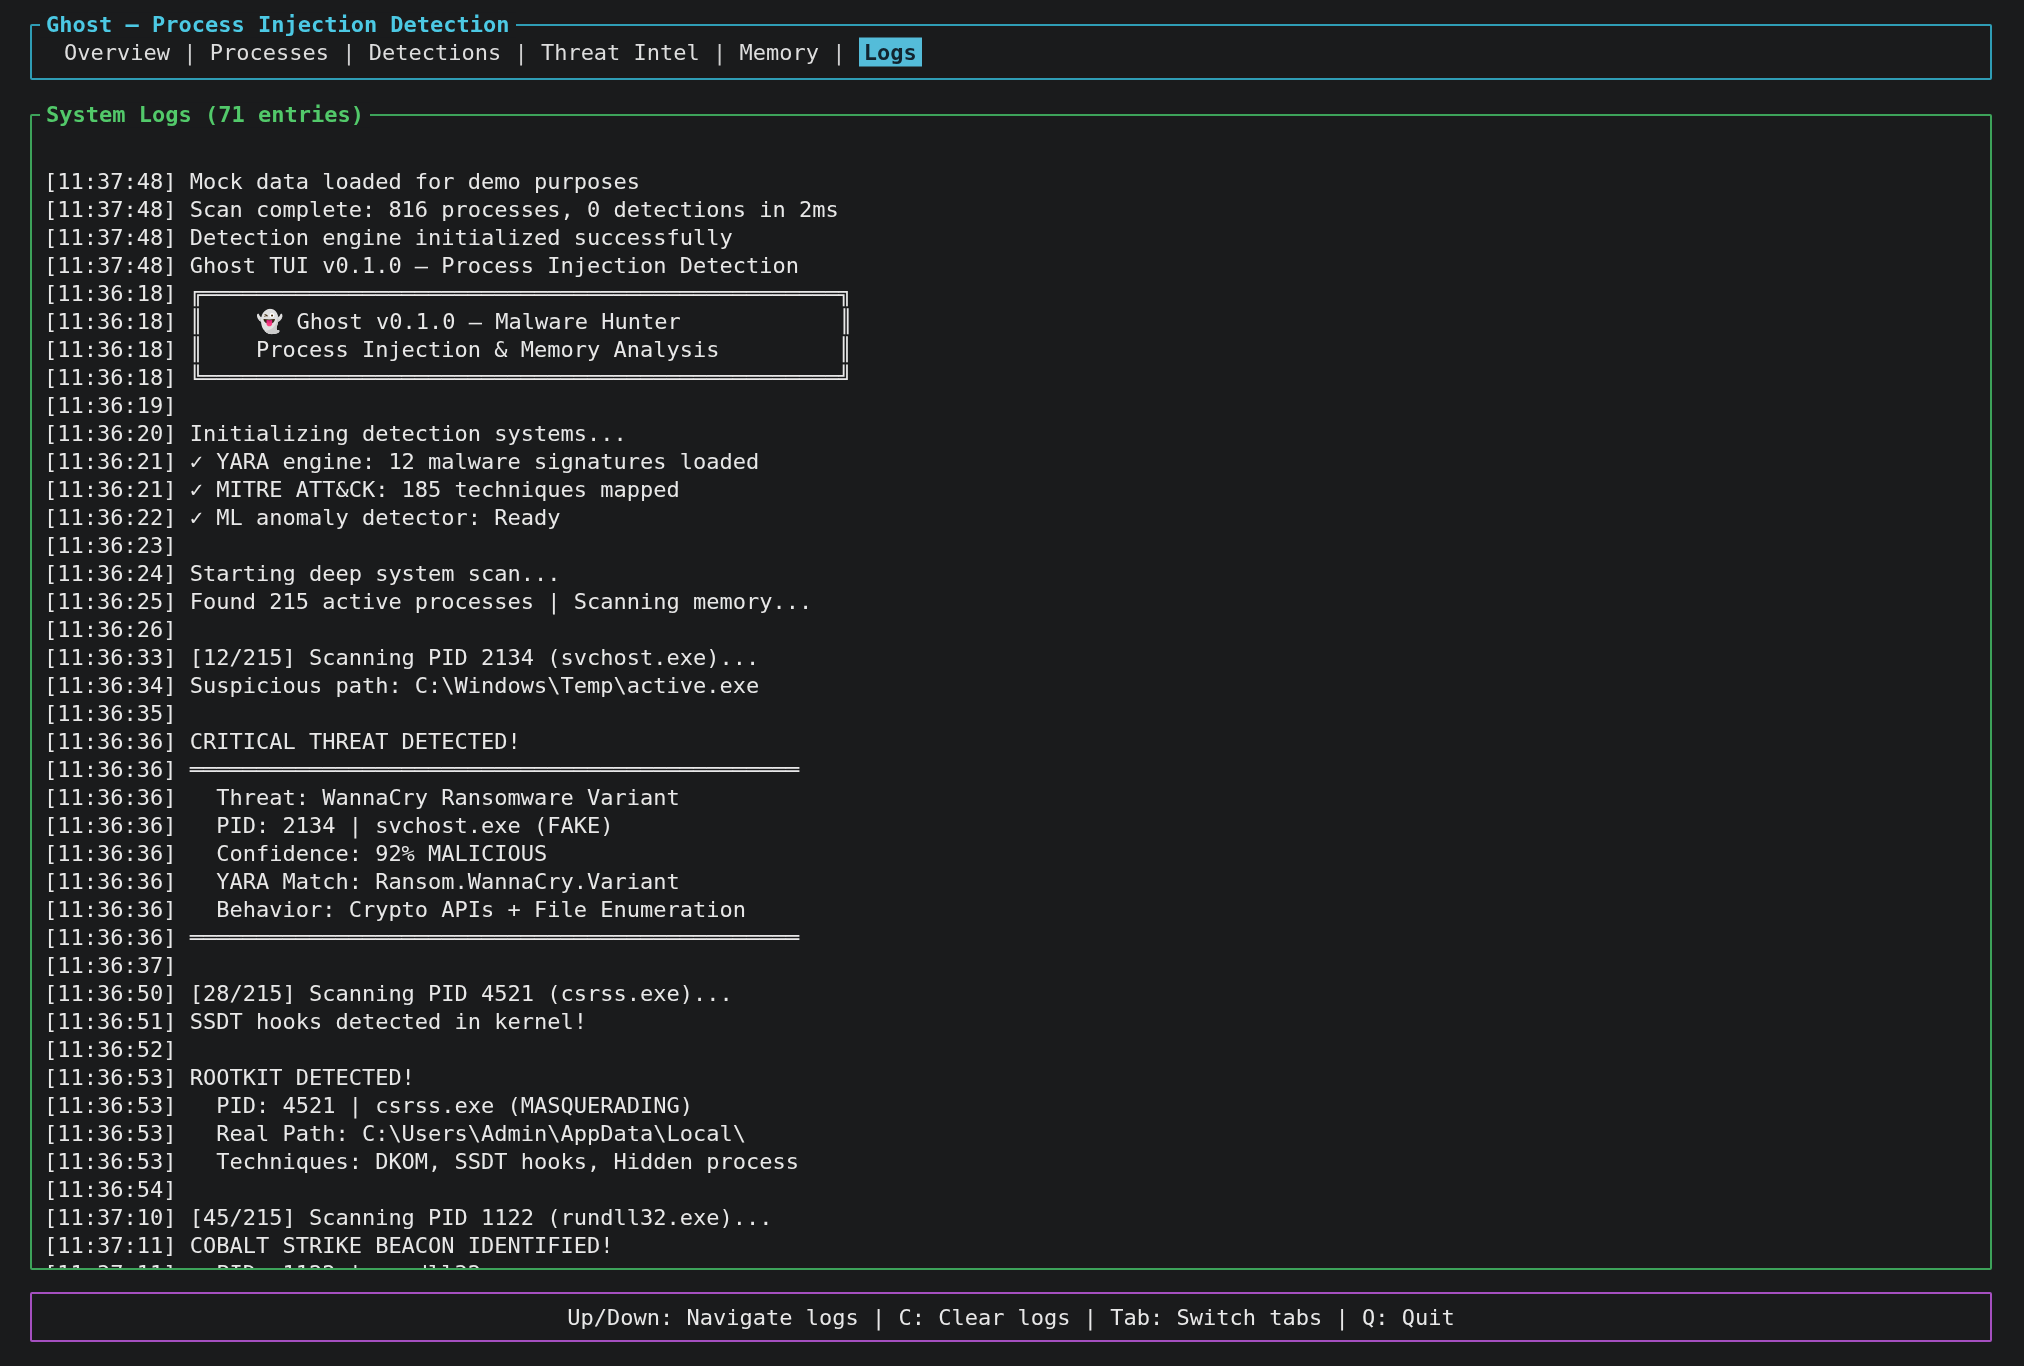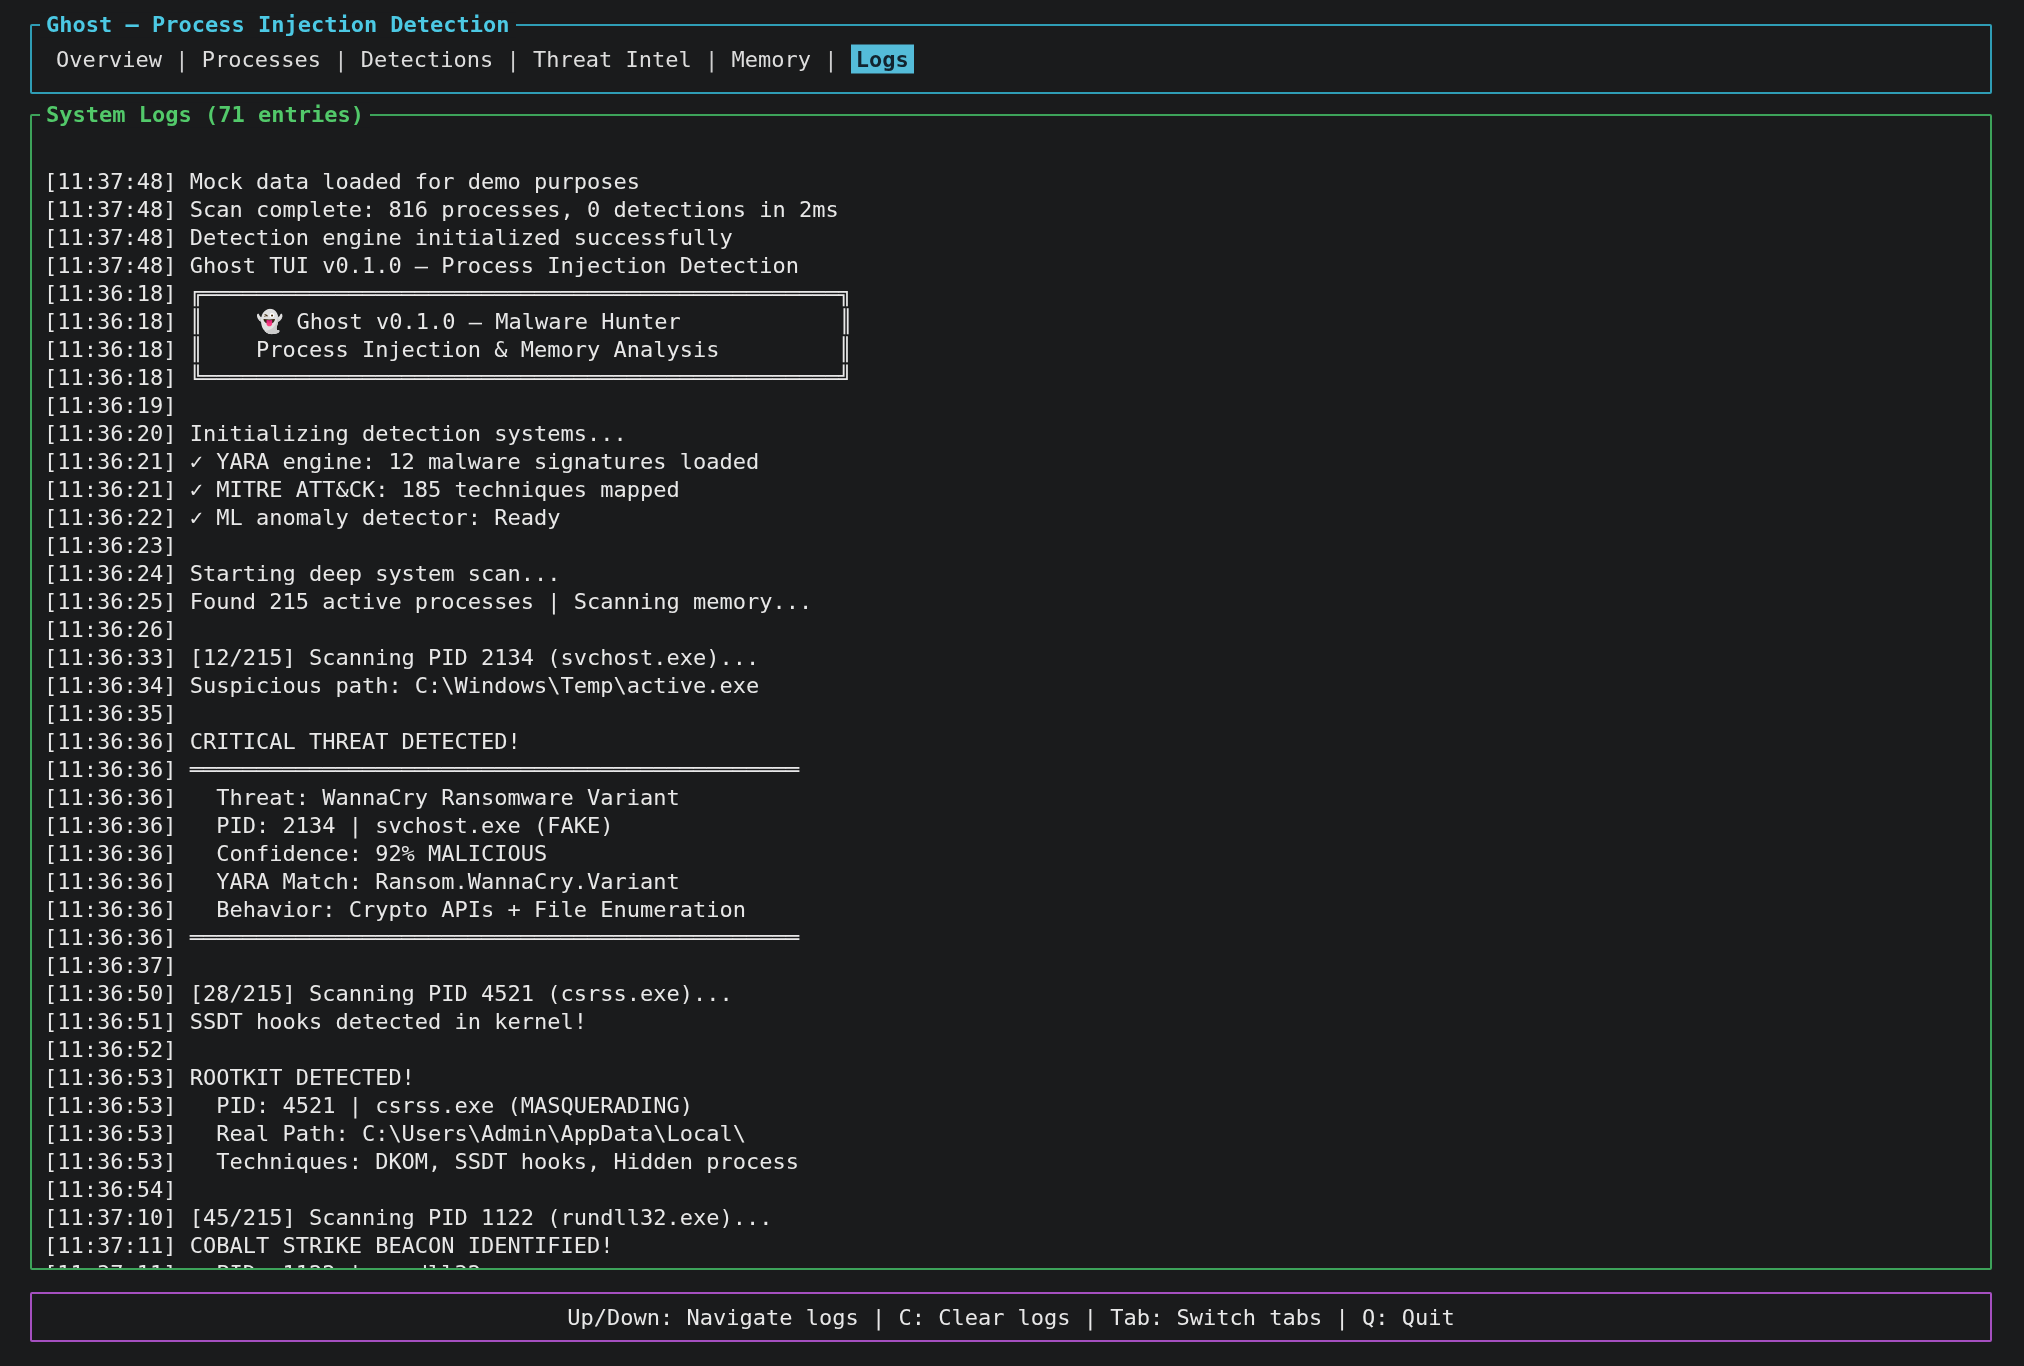--- a/index.html
+++ b/index.html
@@ -26,24 +26,24 @@
     position: absolute;
     top: 0; left: 8px;
     transform: translateY(-55%);
     background: #1a1b1c;
     padding: 0 6px;
     font-weight: bold;
     white-space: pre;
   }
 
   
-  .tabs-box { top: 24px; height: 70px; border-color: #2f9db5; }
+  .tabs-box { top: 24px; height: 56px; border-color: #2f9db5; }
   .tabs-box .box-title { color: #4cc9e4; }
   .tabs {
-    position: absolute; left: 24px; top: 50%;
+    position: absolute; left: 32px; top: 50%;
     transform: translateY(-50%);
     white-space: pre;
     color: #dedede;
   }
   .tab { color: #dedede; cursor: default; }
   .tab.active {
     background: #54bcd9;
     color: #12232e;
     font-weight: bold;
     padding: 2px 5px;

